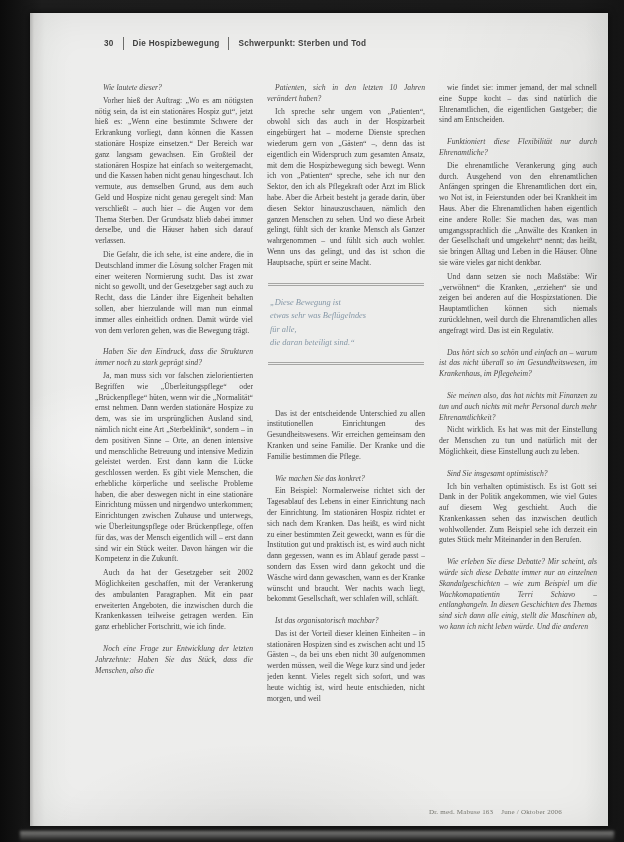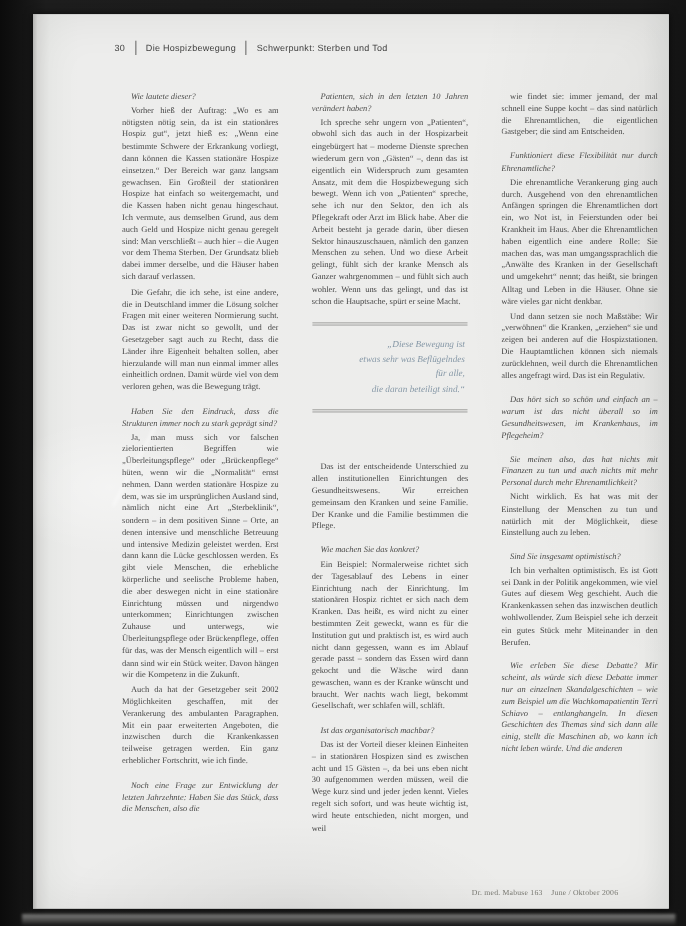--- a/index.html
+++ b/index.html
@@ -22,41 +22,41 @@
       linear-gradient(90deg,#bcbcba 0,#dededc 4px,#eaebe9 15px,#ededec 42px,#ededeb 555px,#e5e6e4 100%);
     background-color:#ecedeb;
     box-shadow:0 0 7px rgba(0,0,0,.65), inset 0 0 45px rgba(0,0,0,.07);
   }
   .fold{
     position:absolute;left:92px;top:366px;width:2px;height:86px;
     background:rgba(255,255,255,.55);transform:rotate(28deg);filter:blur(1.6px);
   }
   .header{
     position:absolute;left:74px;top:24px;display:flex;align-items:center;
-    font-family:"Liberation Sans",sans-serif;font-size:8.2px;font-weight:normal;
+    font-family:"Liberation Sans",sans-serif;font-size:8.2px;font-weight:bold;
     color:#414140;letter-spacing:.25px;filter:blur(.2px);justify-content:space-between;
   }
   .vr{width:1px;height:13px;background:#6d6d6b;margin:0 9px;}
   .columns{
     position:absolute;left:65px;top:70px;width:503px;height:740px;
     display:flex;gap:14px;
   }
   .col{
     width:158px;height:100%;overflow:hidden;
     text-align:justify;font-size:7.7px;line-height:10.8px;
-    color:var(--ink,#454545);filter:blur(.22px);margin-left:16px;
+    color:var(--ink,#454545);filter:blur(.22px);
   }
   p.blk{margin:0 0 3px;text-indent:8px;}
   p.question{font-style:italic;margin:11px 0 2px;color:#4a4a49;}
   p.blk:first-child{margin-top:0;}
   .noind{text-indent:0;}
   .pullquote{
     margin:14px 1px 44px;padding:10px 2px 12px;
     border-top:3px double #a6a6a4;border-bottom:3px double #a6a6a4;
-    text-align:right;font-style:italic;
+    text-align:left;font-style:italic;
     color:var(--accent,#8597a6);font-size:8.4px;line-height:13.5px;
   }
   .footer{
     position:absolute;right:46px;bottom:10px;display:flex;gap:8px;
     font-size:7px;color:#76766f;letter-spacing:.2px;filter:blur(.25px);padding-left:14px;
   }
 </style>
 </head>
 <body>
 

